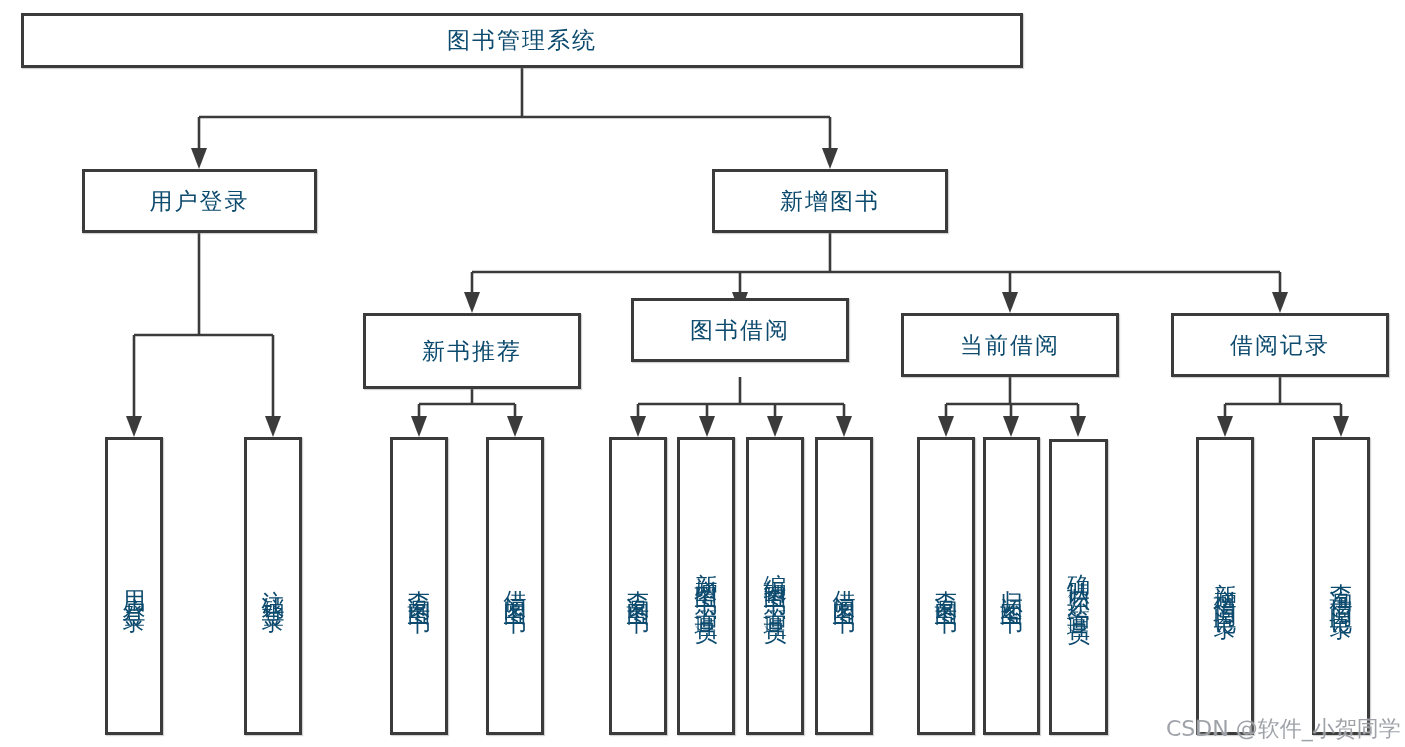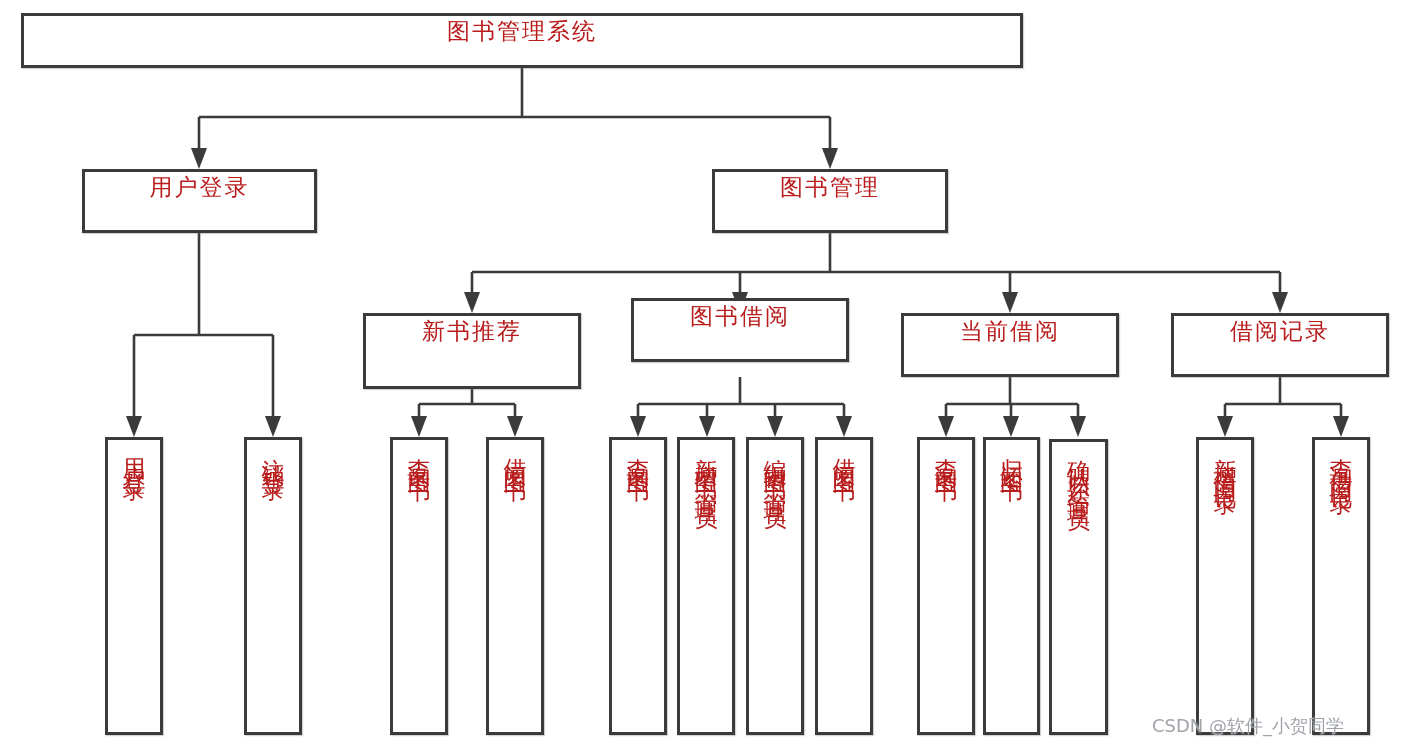--- a/index.html
+++ b/index.html
@@ -10,45 +10,46 @@
     font-family:"DejaVu Sans","Liberation Sans",sans-serif;
     overflow:hidden;
   }
   svg.wires{position:absolute;left:0;top:0;z-index:1;}
   .box{
     position:absolute;
     box-sizing:border-box;
     border:3px solid #3b3b3b;
     background:#ffffff;
     display:flex;
-    align-items:flex-start;
+    align-items:center;
     justify-content:center;
-    color:#b91c1c;
+    color:#0c4a6e;
     z-index:2;
     box-shadow:1px 1px 1px rgba(130,130,130,0.35);
   }
   .box.h span{
     font-size:23px;
     letter-spacing:2px;
     white-space:nowrap;
   }
   .box.v span{
     writing-mode:vertical-rl;
     text-orientation:mixed;
     font-size:23px;
     letter-spacing:7px;
     line-height:1;
   }
   .watermark{
     position:absolute;
     z-index:3;
-    font-size:18px;
+    font-size:22px;
     color:rgba(154,158,164,0.95);
     text-shadow:0 0 2px rgba(255,255,255,0.9);
     white-space:nowrap;
+    margin-left:14px;
   }
 </style>
 </head>
 <body>
 
 <div class="canvas">
 
   <svg class="wires" width="1405" height="747" viewBox="0 0 1405 747">
     <g stroke="#3b3b3b" stroke-width="2.6" fill="none">
 
@@ -116,21 +117,21 @@
   </svg>
 
   <div class="box h" style="left:21px;top:13px;width:1002px;height:55px">
     <span>图书管理系统</span>
   </div>
 
   <div class="box h" style="left:82px;top:169px;width:235px;height:64px">
     <span>用户登录</span>
   </div>
   <div class="box h" style="left:712px;top:169px;width:236px;height:64px">
-    <span>图书管理</span>
+    <span>新增图书</span>
   </div>
 
   <div class="box h" style="left:363px;top:313px;width:218px;height:76px">
     <span>新书推荐</span>
   </div>
   <div class="box h" style="left:631px;top:298px;width:218px;height:64px">
     <span>图书借阅</span>
   </div>
   <div class="box h" style="left:1171px;top:313px;width:218px;height:64px">
     <span>借阅记录</span>

